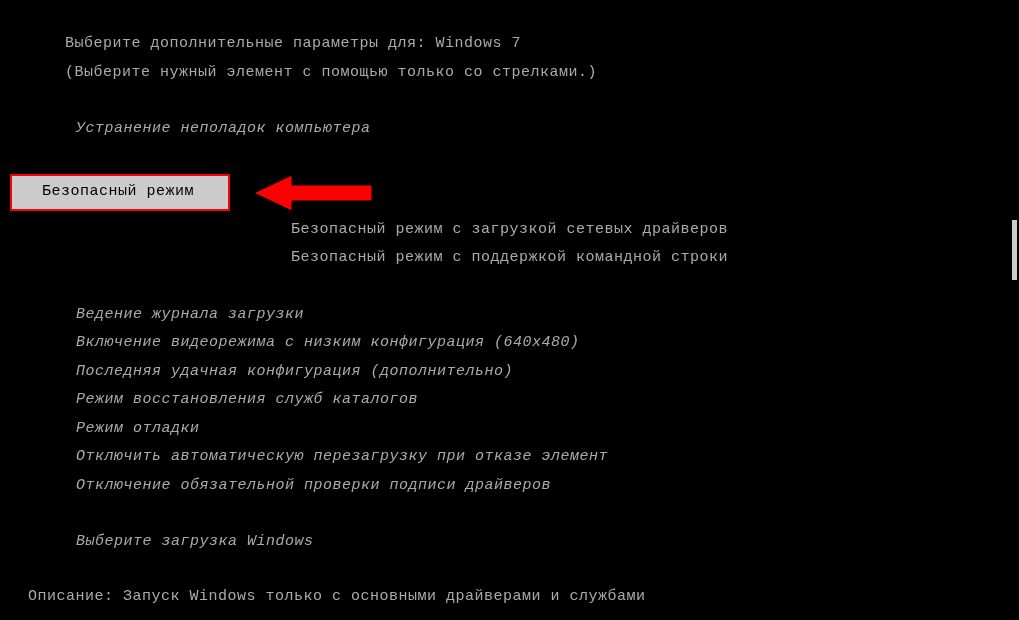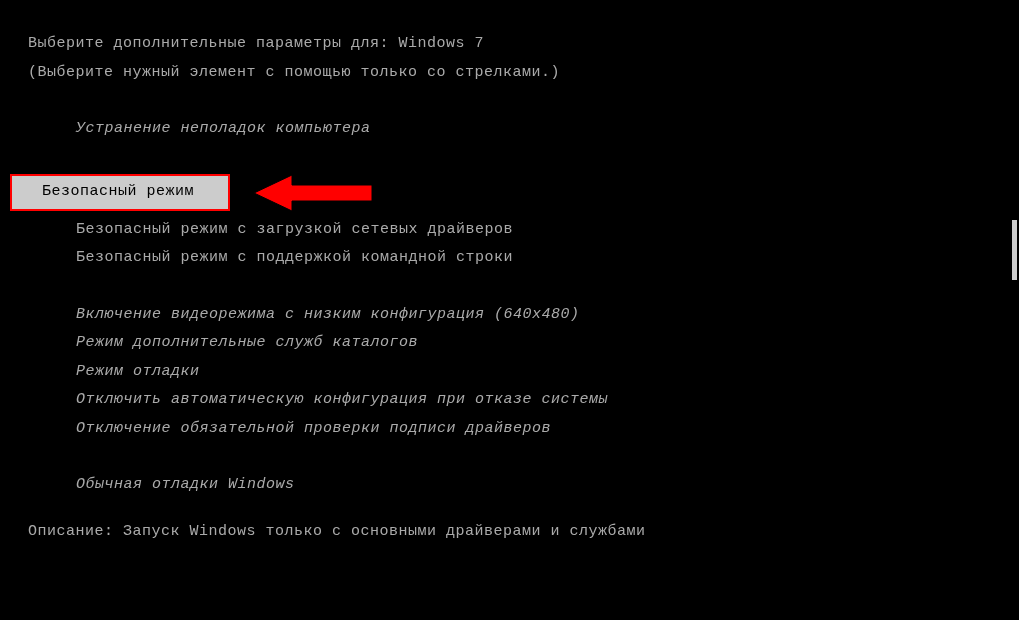--- a/index.html
+++ b/index.html
@@ -14,20 +14,21 @@
       font-size: 15px;
       line-height: 1.9;
       padding: 30px 28px;
       width: 1019px;
       height: 620px;
       overflow: hidden;
       letter-spacing: 0.5px;
     }
     .header-line {
       margin-bottom: 0;
+      margin-left: 37px;
     }
     .menu-group {
       margin-top: 28px;
       margin-left: 48px;
       font-style: italic;
     }
     .menu-item {
       white-space: nowrap;
       cursor: pointer;
     }
@@ -51,21 +52,21 @@
       min-width: 216px;
       letter-spacing: 0.5px;
     }
     .arrow {
       margin-left: 24px;
     }
     .arrow svg {
       display: block;
     }
     .footer-line {
-      margin-top: 18px;
+      margin-top: 26px;
       white-space: nowrap;
     }
     .scroll-indicator {
       position: absolute;
       right: 2px;
       top: 220px;
       width: 5px;
       height: 60px;
       background: #ccc;
     }
@@ -86,34 +87,36 @@
   <span class="selected-box">
     <span class="selected-item menu-item">Безопасный режим</span>
   </span>
   <span class="arrow">
     <svg width="120" height="42" viewBox="0 0 120 42">
       <polygon points="0,21 38,3 38,13 118,13 118,29 38,29 38,39" fill="#ff0000" stroke="#000" stroke-width="1"></polygon>
     </svg>
   </span>
 </div>
 
-<div style="margin-left:48px;">
+<div style="text-align:center;">
   <div class="menu-item">Безопасный режим с загрузкой сетевых драйверов</div>
   <div class="menu-item">Безопасный режим с поддержкой командной строки</div>
 </div>
 
 <div class="menu-group">
+  <div class="menu-item">Ведение журнала загрузки</div>
   <div class="menu-item">Включение видеорежима с низким конфигурация (640x480)</div>
-  <div class="menu-item">Режим дополнительные служб каталогов</div>
+  <div class="menu-item">Последняя удачная конфигурация (дополнительно)</div>
+  <div class="menu-item">Режим восстановления служб каталогов</div>
   <div class="menu-item">Режим отладки</div>
-  <div class="menu-item">Отключить автоматическую конфигурация при отказе системы</div>
+  <div class="menu-item">Отключить автоматическую перезагрузку при отказе элемент</div>
   <div class="menu-item">Отключение обязательной проверки подписи драйверов</div>
 </div>
 
 <div class="menu-group">
-  <div class="menu-item">Обычная отладки Windows</div>
+  <div class="menu-item">Выберите загрузка Windows</div>
 </div>
 
 <div class="footer-line">
   <span>Описание: </span><span>Запуск Windows только с основными драйверами и службами</span>
 </div>
 
 <div class="scroll-indicator"></div>
 
 </body></html>

